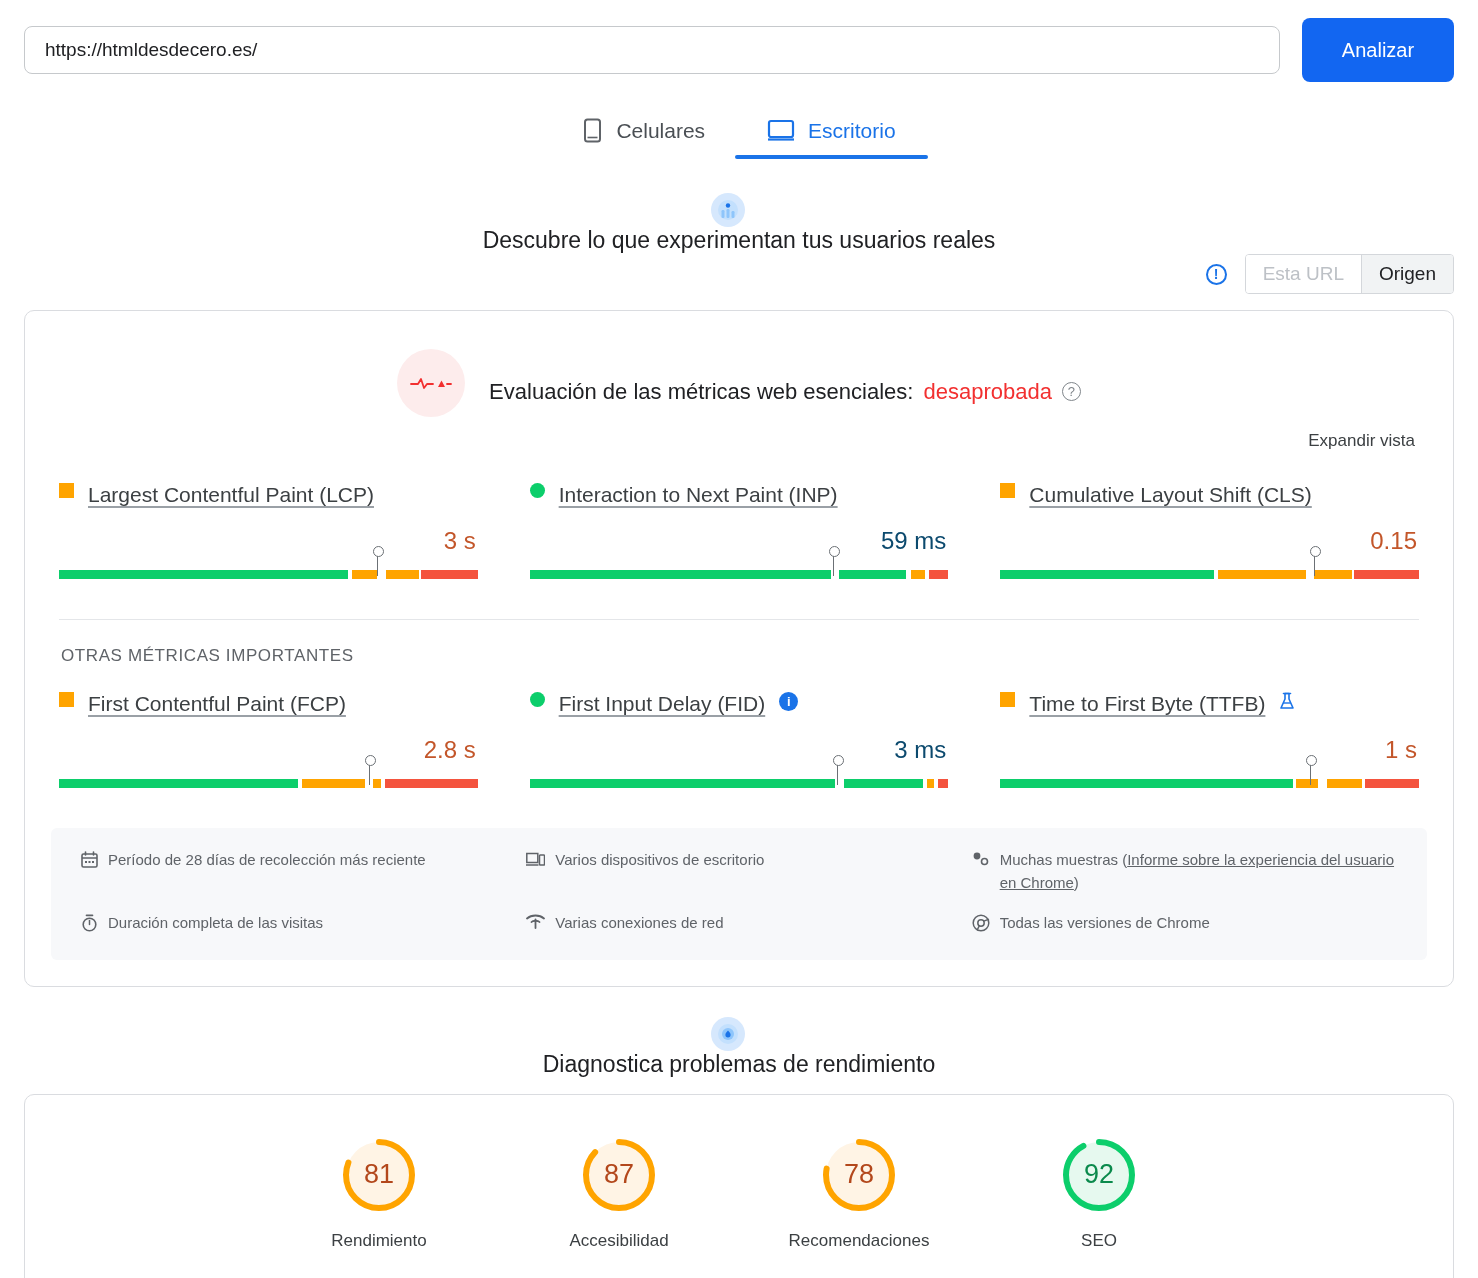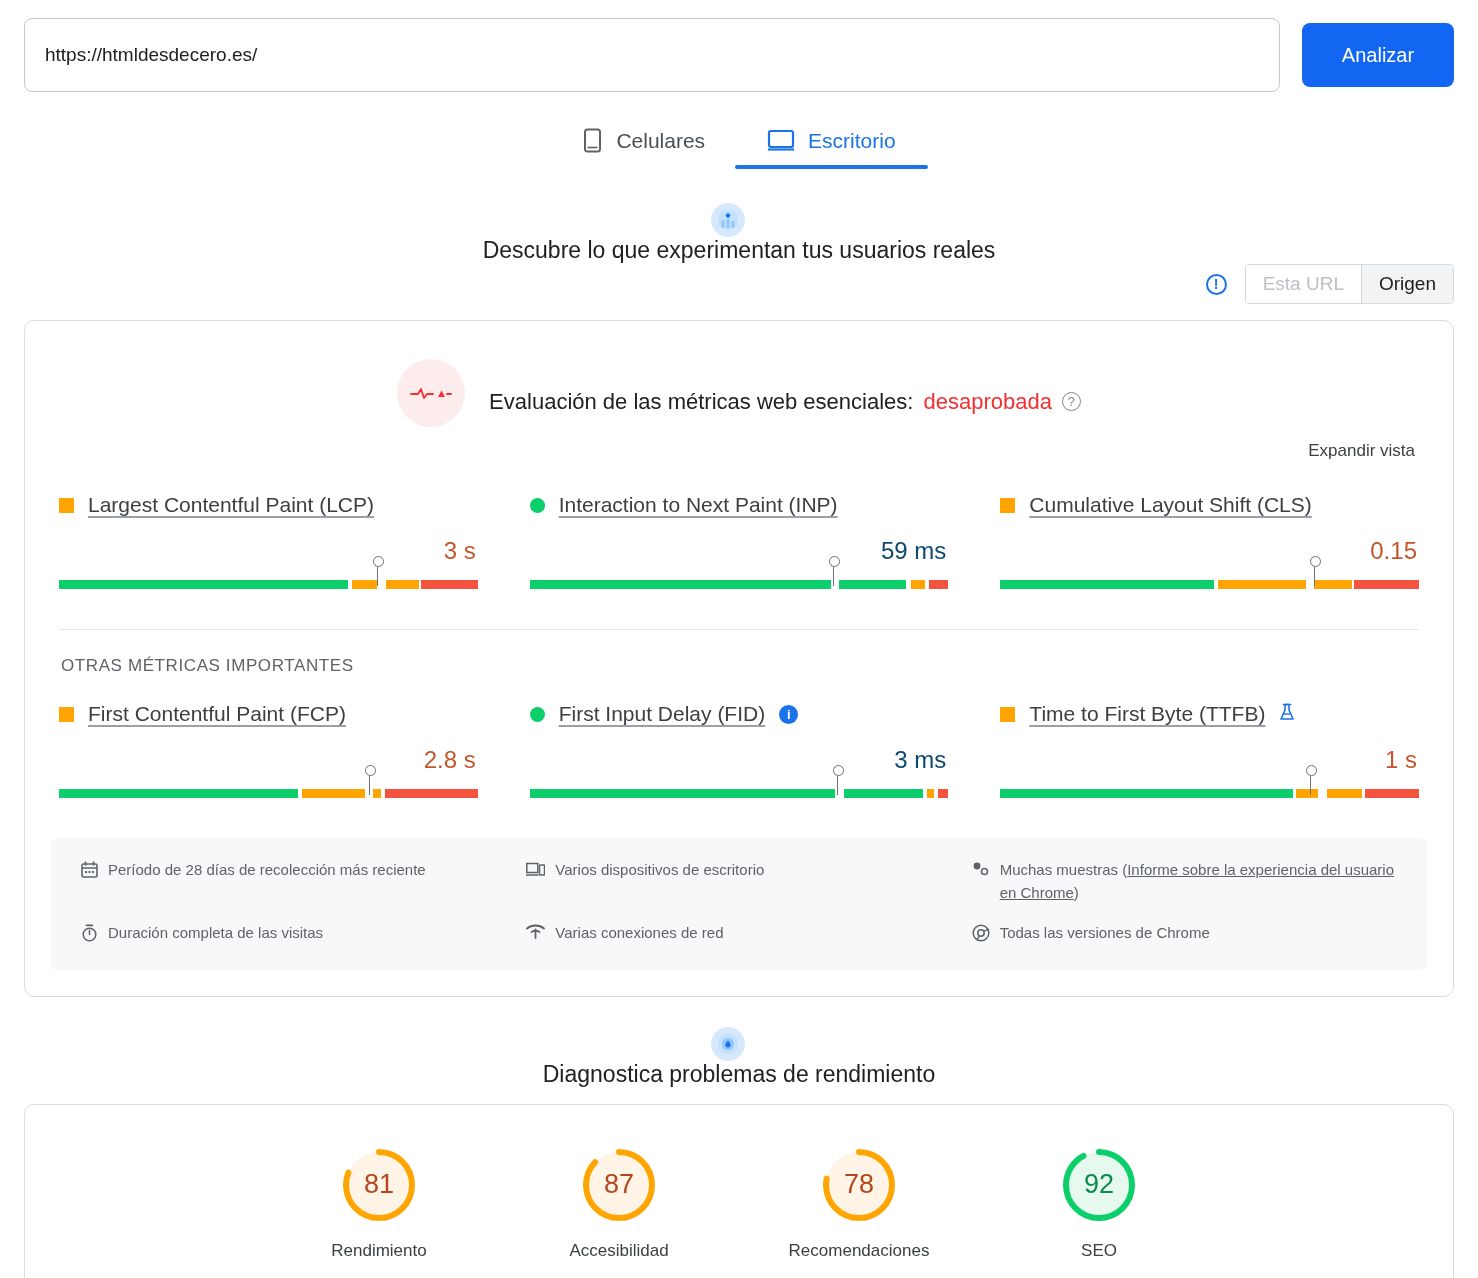--- a/index.html
+++ b/index.html
@@ -14,21 +14,21 @@
   .page { width: 1478px; height: 1278px; position: relative; }
 
   
   .urlbar-row {
     display: flex; align-items: center; gap: 22px;
     padding: 18px 0 0 0;
     margin: 0 24px;
   }
   .url-input {
     flex: 1 1 auto;
-    height: 74px;
+    height: 48px;
     border: 1px solid #c6c9cc;
     border-radius: 8px;
     font-size: 19px;
     color: #202124;
     padding: 0 20px;
     font-family: "Liberation Sans", sans-serif;
     background: #fff;
     outline: none;
   }
   .analizar-btn {
@@ -145,21 +145,21 @@
   }
 
   
   .metrics {
     display: grid;
     grid-template-columns: 1fr 1fr 1fr;
     padding: 32px 34px 0 34px;
     column-gap: 52px;
   }
   .metric { }
-  .metric-head { display: flex; align-items: center; gap: 14px; }
+  .metric-head { display: flex; gap: 14px; }
   .sq { width: 15px; height: 15px; flex: 0 0 auto; }
   .sq.orange { background: #ffa400; }
   .sq.green  { background: #0cce6b; border-radius: 50%; }
   .metric-name {
     font-size: 21px; color: #3c4043;
     text-decoration: underline;
     text-decoration-color: #9aa0a6;
     text-underline-offset: 4px;
     cursor: pointer;
   }

